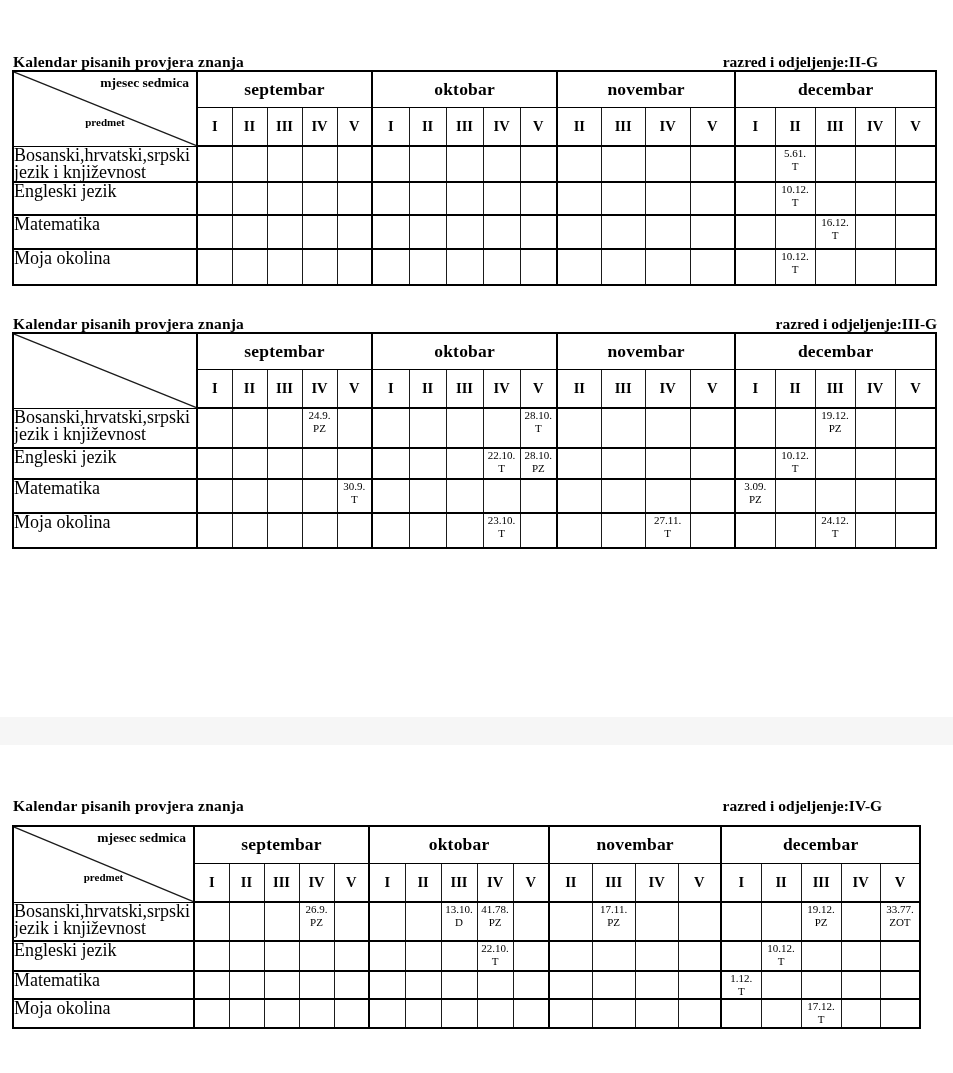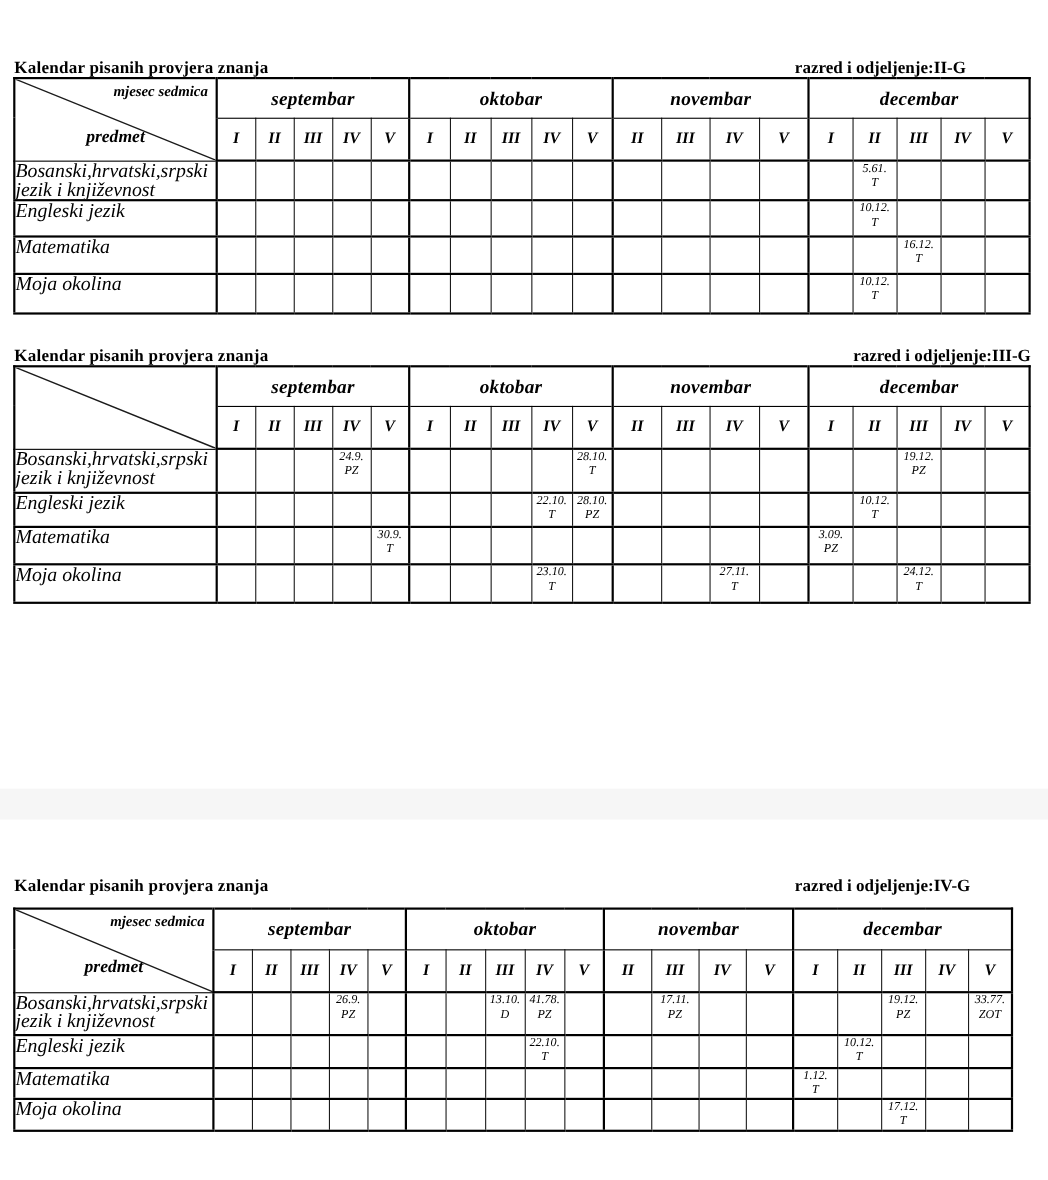--- a/index.html
+++ b/index.html
@@ -16,31 +16,31 @@
   .s3 { top:797px; }
 
   .title-row { display:flex; justify-content:space-between; align-items:baseline;
                font-weight:bold; font-size:15.5px; line-height:17px; white-space:nowrap; }
   .title-left { padding-left:1px; letter-spacing:0.2px;font-family:Liberation Serif, serif; }
   .s1 .title-right { margin-right:59px; }
   .s2 .title-right { }
   .s3 .title-right { margin-right:39px; }
   .s3 table.cal { margin-top:11px; }
 
-  table.cal { border-collapse:collapse; table-layout:fixed; background:#fff; border:2.5px solid #000;font-style:italic; }
+  table.cal { border-collapse:collapse; table-layout:fixed; background:#fff; border:2.5px solid #000; }
   .cal th, .cal td { border:1.3px solid #1b1b1b; padding:0; overflow:hidden; }
   .cal .grp { border-left:2.2px solid #000; }
   .cal thead tr.month-row th { border-bottom:1.5px solid #000; }
   .cal thead tr.week-row th { border-bottom:2.4px solid #000; }
   .cal tbody th, .cal tbody td { border-bottom:2.2px solid #000; }
   .cal th.corner { border-bottom:2.4px solid #000; position:relative; }
 
   .corner svg { position:absolute; left:0; top:0; width:100%; height:100%; display:block; }
   .corner-top { position:absolute; top:3px; right:7px; font-size:13.5px; font-weight:bold; }
-  .corner-bottom { position:absolute; top:44px; left:0; width:100%; text-align:center; font-size:16px; font-weight:bold; }
+  .corner-bottom { position:absolute; top:44px; left:0; width:100%; text-align:center; font-size:11px; font-weight:bold; }
 
   .month  { font-size:17.5px; font-weight:bold; text-align:center; vertical-align:middle; letter-spacing:0.2px; }
   .week   { font-size:14.5px; font-weight:bold; text-align:center; vertical-align:middle; }
   .subject{ font-size:18px; font-weight:normal; text-align:left; vertical-align:top;
             padding:0 3px 0 5px; line-height:17px; }
   .cell   { vertical-align:top; text-align:center; font-size:11px; line-height:12.5px; padding-top:2px; }
 </style>
 </head>
 <body style="background: rgb(255, 255, 255);">
 

